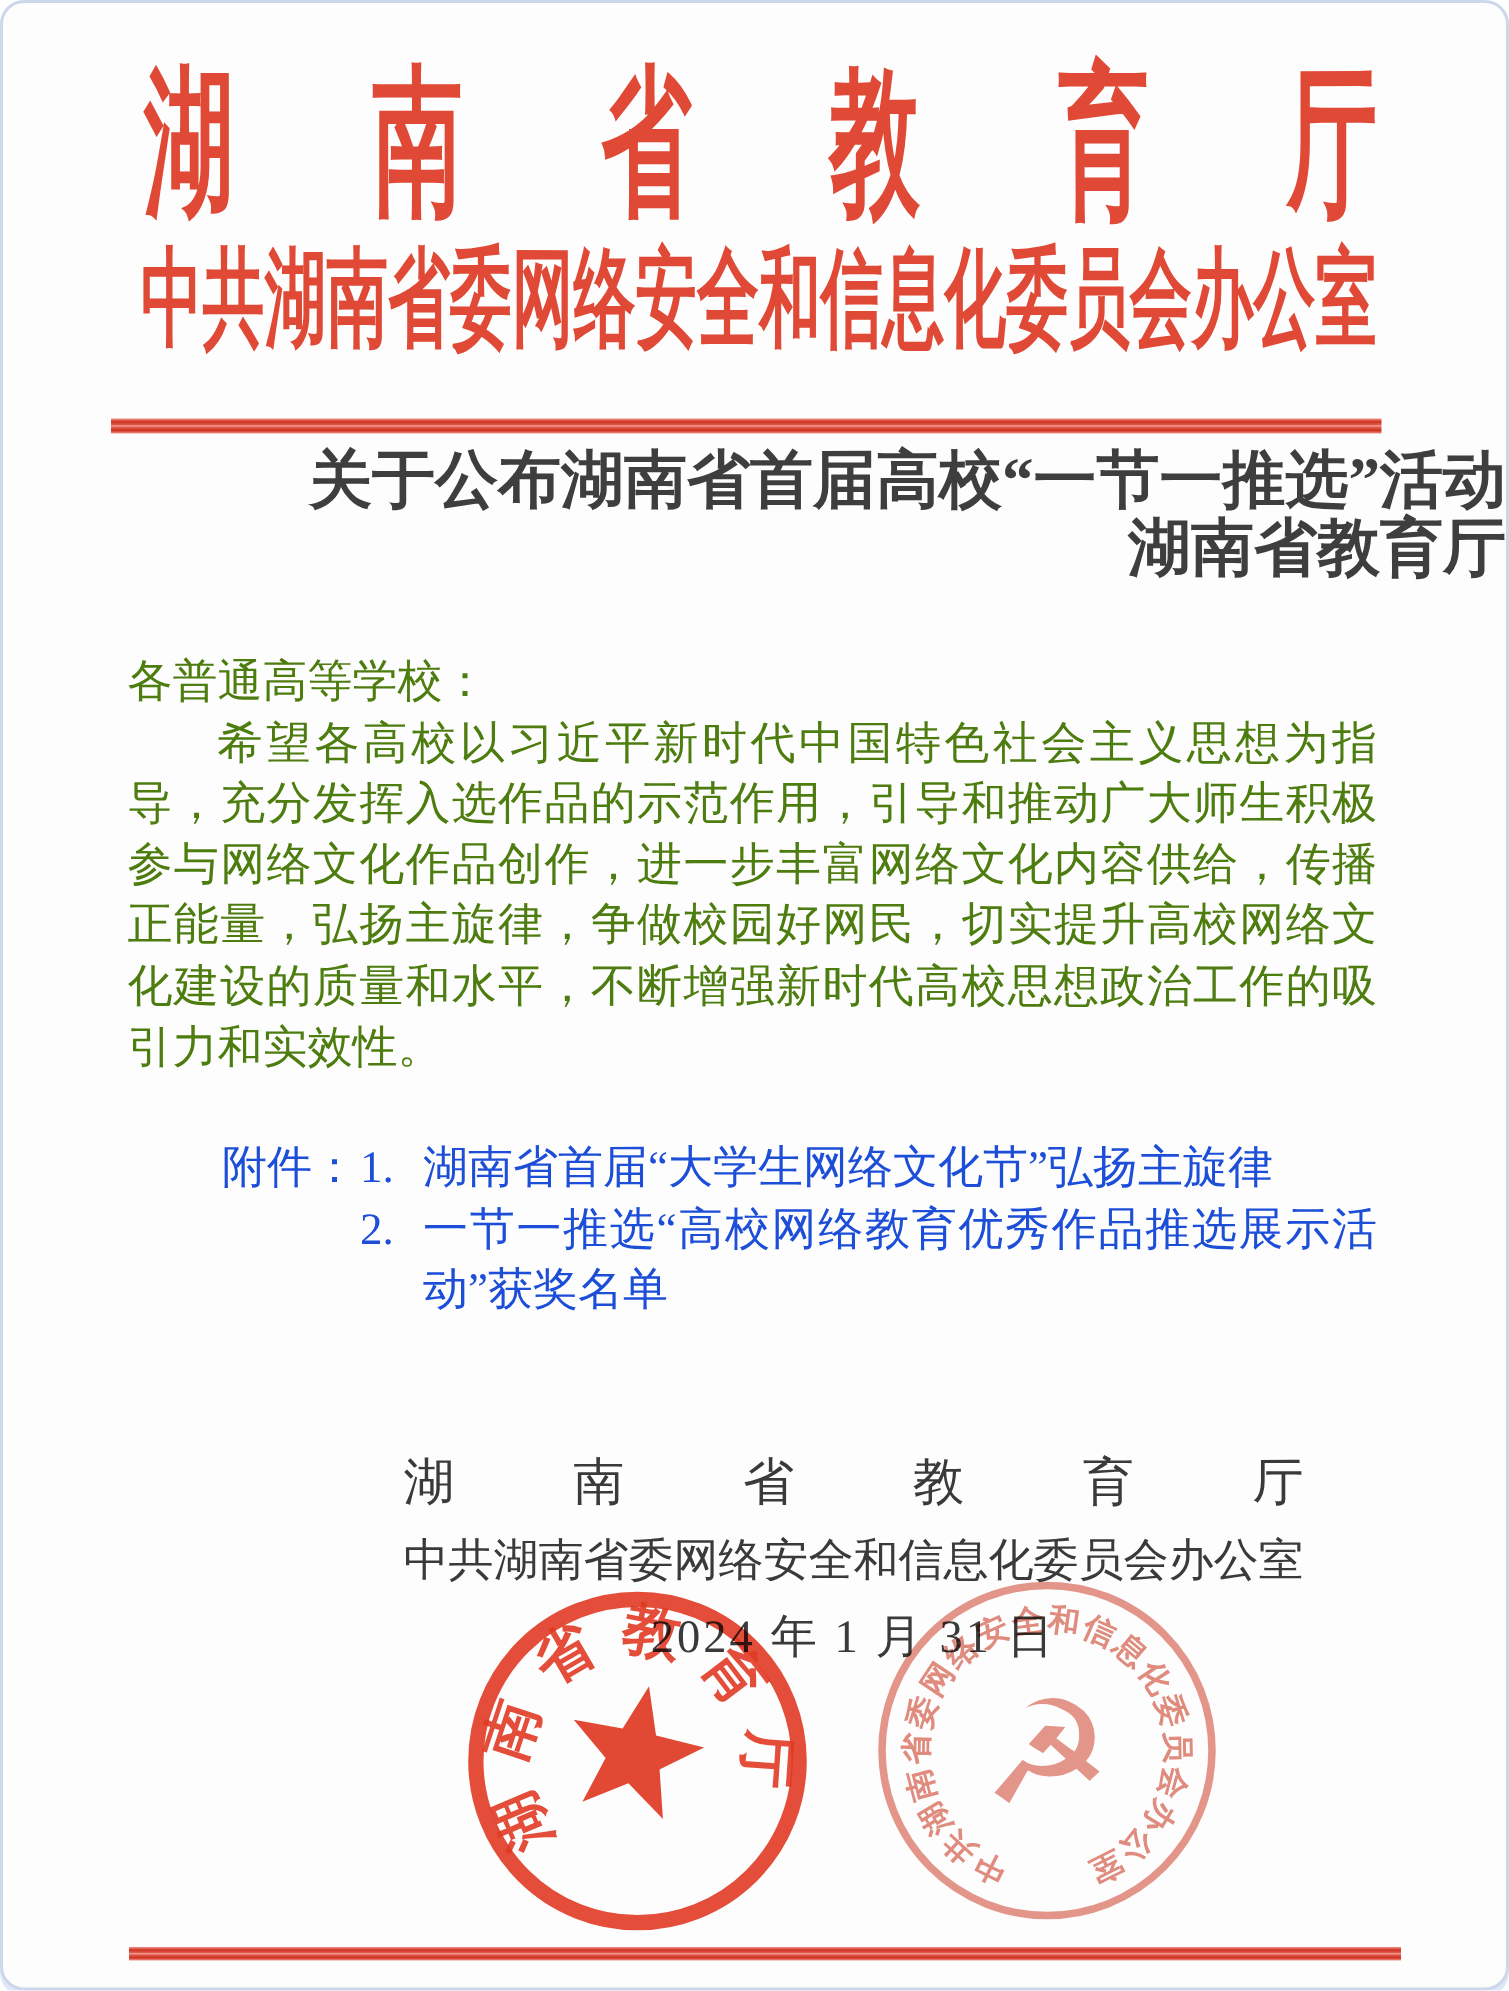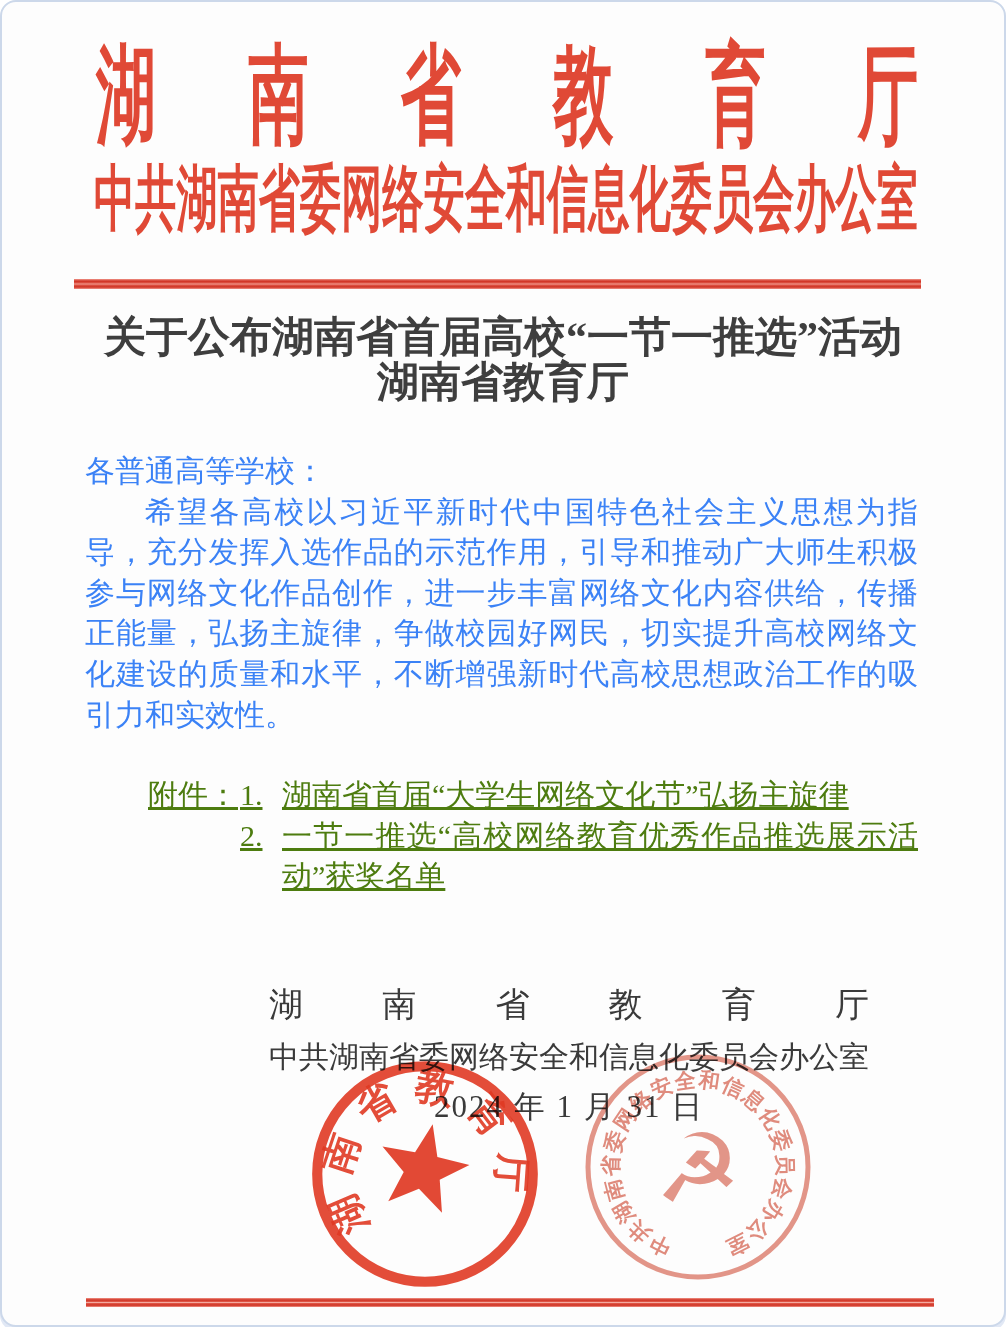--- a/index.html
+++ b/index.html
@@ -34,40 +34,39 @@
   }
   .red-rule {
     height:10px; margin:40px 83px 0 72px;
     background:linear-gradient(180deg,
       #f0958a 0%, #cf3122 22%, #e05a4b 42%, #f4aba1 50%,
       #e05a4b 58%, #cf3122 80%, #f0958a 100%);
   }
 
   
   .doc-title {
-    margin-top:26px; text-align:center; color:#3e3e3e;
+    margin-top:10px; text-align:right; color:#3e3e3e;
     font-size:42px; line-height:45px; font-weight:bold;
   }
 
   
   .doc-body {
     margin:46px 86px 0 83px;
-    font-size:30px; line-height:40.6px; color:#3b82f6;
+    font-size:30px; line-height:40.6px; color:#4d7c0f;
     text-align:justify; text-justify:inter-character;
   }
   .salutation { text-align:left; }
   .para { text-indent:2em; }
   .para + .para { margin-top:26px; }
 
   
   .attachments {
     margin:40px 86px 0 146px;
-    font-size:30px; line-height:40.6px; color:#4d7c0f;
+    font-size:30px; line-height:40.6px; color:#1d4ed8;
     display:flex;
-    text-decoration:underline;
   }
   .att-label { flex:none; width:92px; }
   .att-items { flex:1; }
   .att-item { display:flex; }
   .att-num { flex:none; width:42px; }
   .att-text { flex:1; text-align:justify; }
 
   
   .signature { margin:88px 0 0 267px; width:600px; color:#3a3a3a; }
   .sig-org1 {

